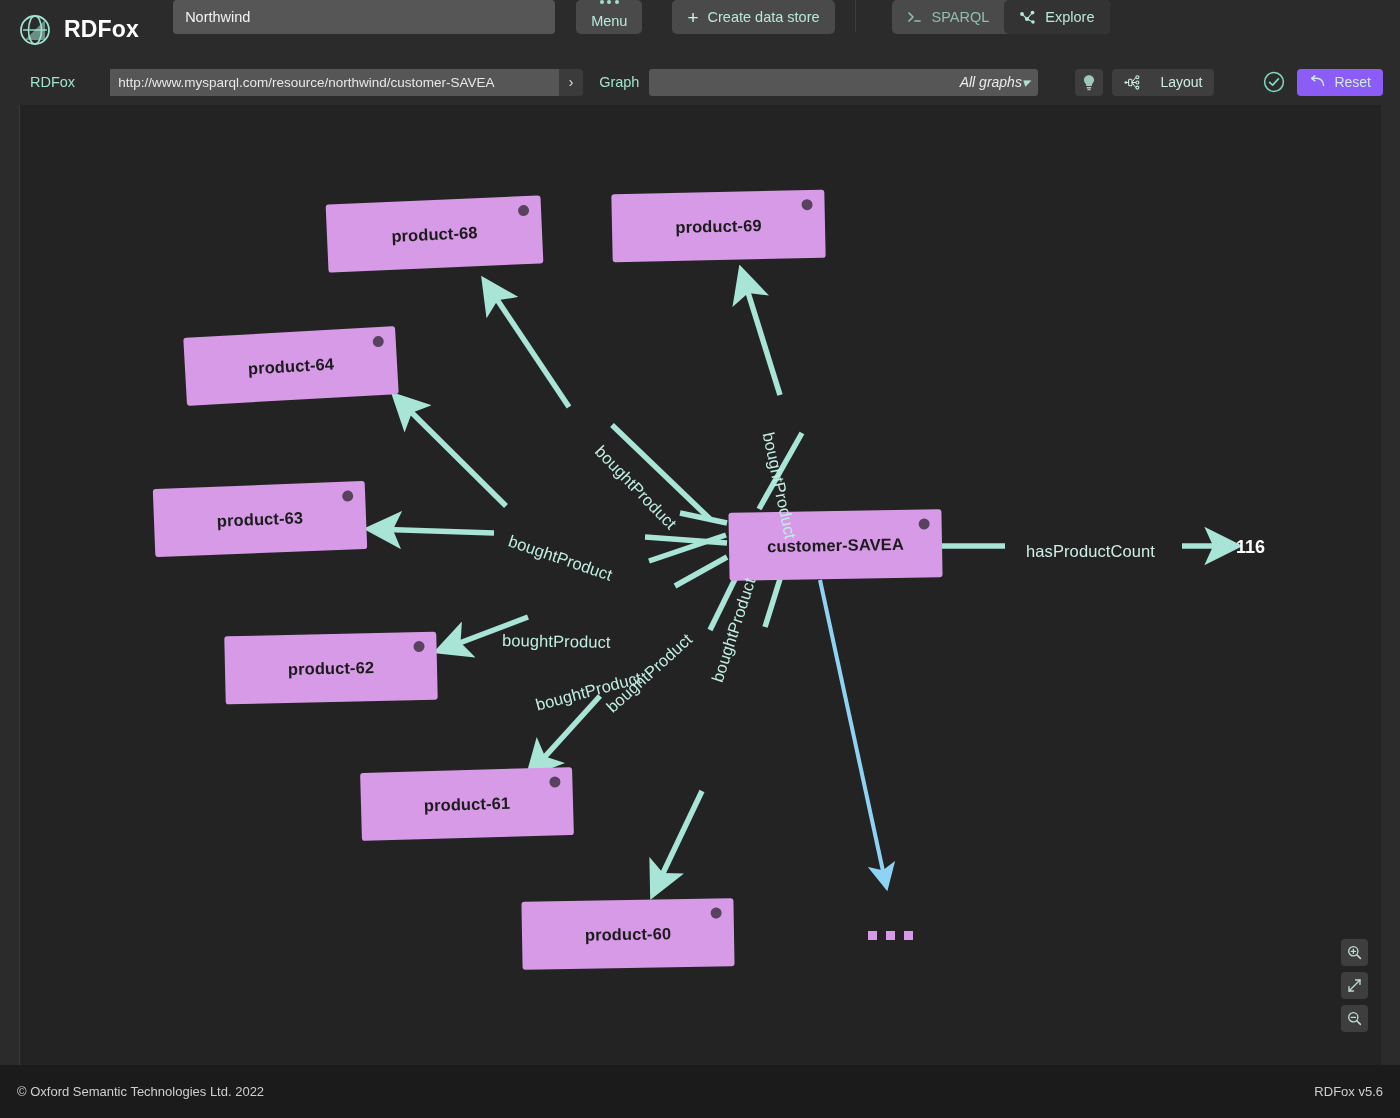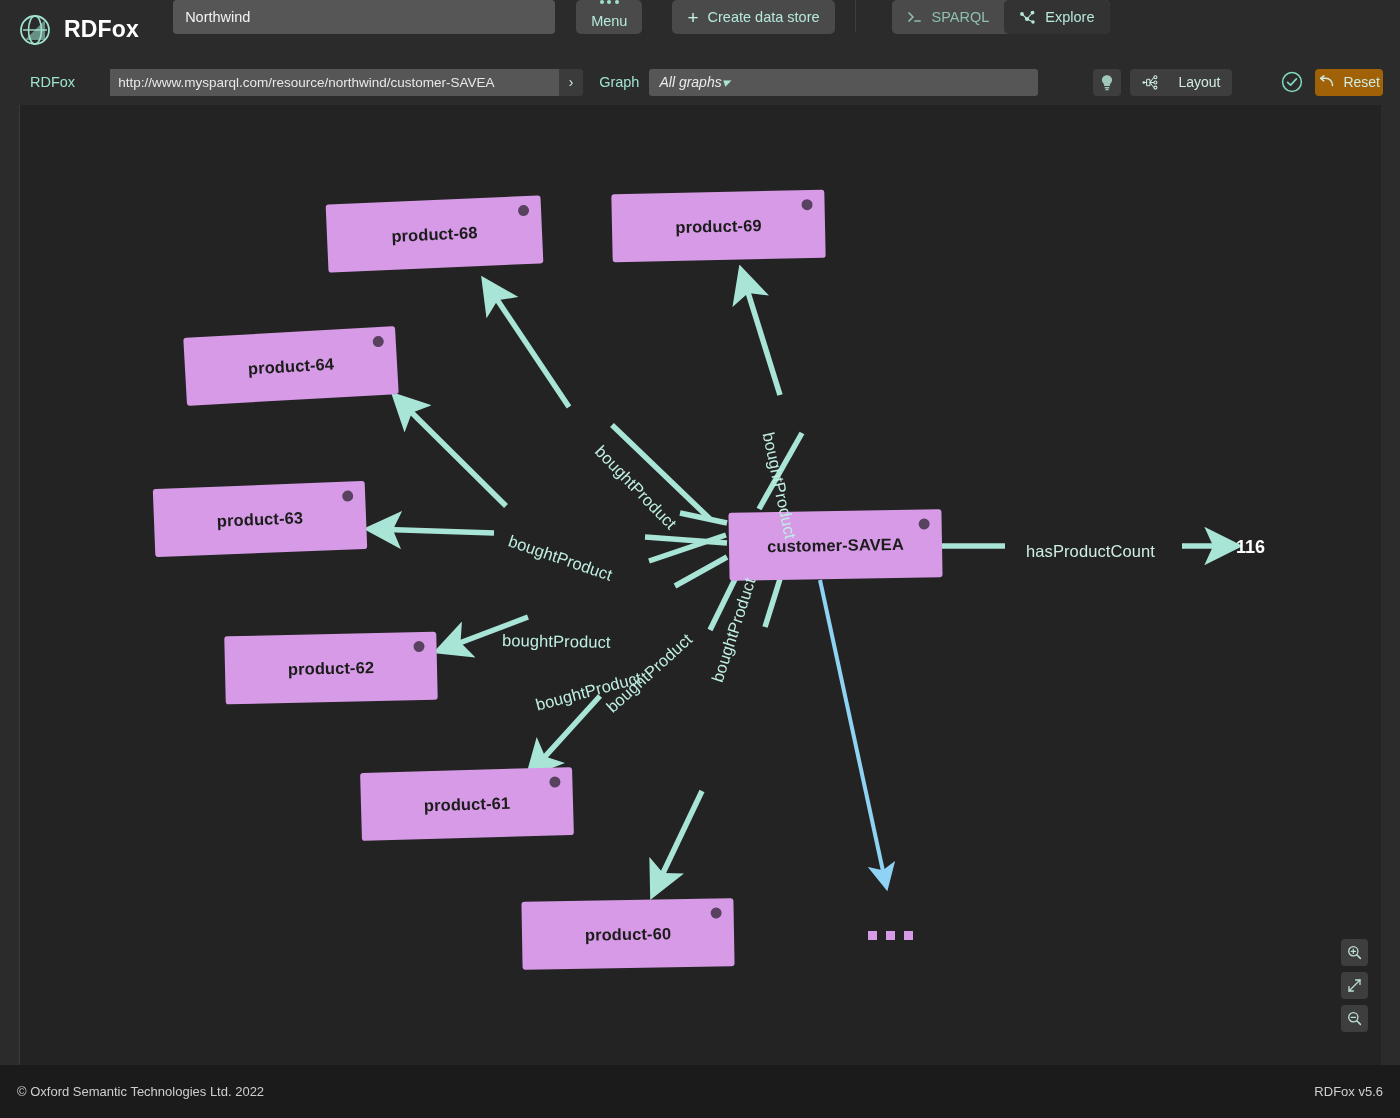--- a/index.html
+++ b/index.html
@@ -76,41 +76,41 @@
   .uri-next {
     width: 24px; height: 27px; background: #3b3b3b; border: none;
     color: #cfeee4; font-size: 14px; cursor: pointer; line-height: 1;
   }
   .graph-lbl { margin-left: 16px; }
   .graph-select {
     margin-left: 10px; width: 389px; height: 27px;
     background: #565656; border: none; border-radius: 3px;
     color: #eaeaea; font-size: 14px; font-style: italic;
     padding: 0 10px; display: flex; align-items: center;
-    justify-content: flex-start; cursor: pointer;
+    justify-content: flex-end; cursor: pointer;
   }
   .chev { color: #a9e5d4; font-size: 13px; transform: scaleX(1.25); }
   .t2-right { margin-left: auto; display: flex; align-items: center; margin-right: 17px; }
   .icon-btn {
     width: 28px; height: 27px; background: #3e3e3e; border: none;
     border-radius: 4px; display: inline-flex; align-items: center;
     justify-content: center; cursor: pointer;
   }
   .layout-btn {
     margin-left: 9px; height: 27px; background: #3e3e3e; border: none;
     border-radius: 4px; color: #cdece2; font-size: 14px;
     display: inline-flex; align-items: center; gap: 19px;
     padding: 0 12px; cursor: pointer; font-family: "Liberation Sans", sans-serif;
   }
   .check-circle { margin-left: 49px; width: 22px; height: 22px; }
   .reset-btn {
-    margin-left: 12px; height: 27px; background: #a16207; border: none;
+    margin-left: 12px; height: 27px; background: #8b5cf6; border: none;
     border-radius: 4px; color: #cdece2; font-size: 14px;
     display: inline-flex; align-items: center; gap: 8px;
-    padding: 0 3px; cursor: pointer; font-family: "Liberation Sans", sans-serif;
+    padding: 0 12px; cursor: pointer; font-family: "Liberation Sans", sans-serif;
   }
 
   
   .canvas {
     position: absolute; left: 19px; top: 105px;
     width: 1362px; height: 960px;
     background: #232323;
     border-left: 1px solid #3a3a3a;
     overflow: hidden;
   }

